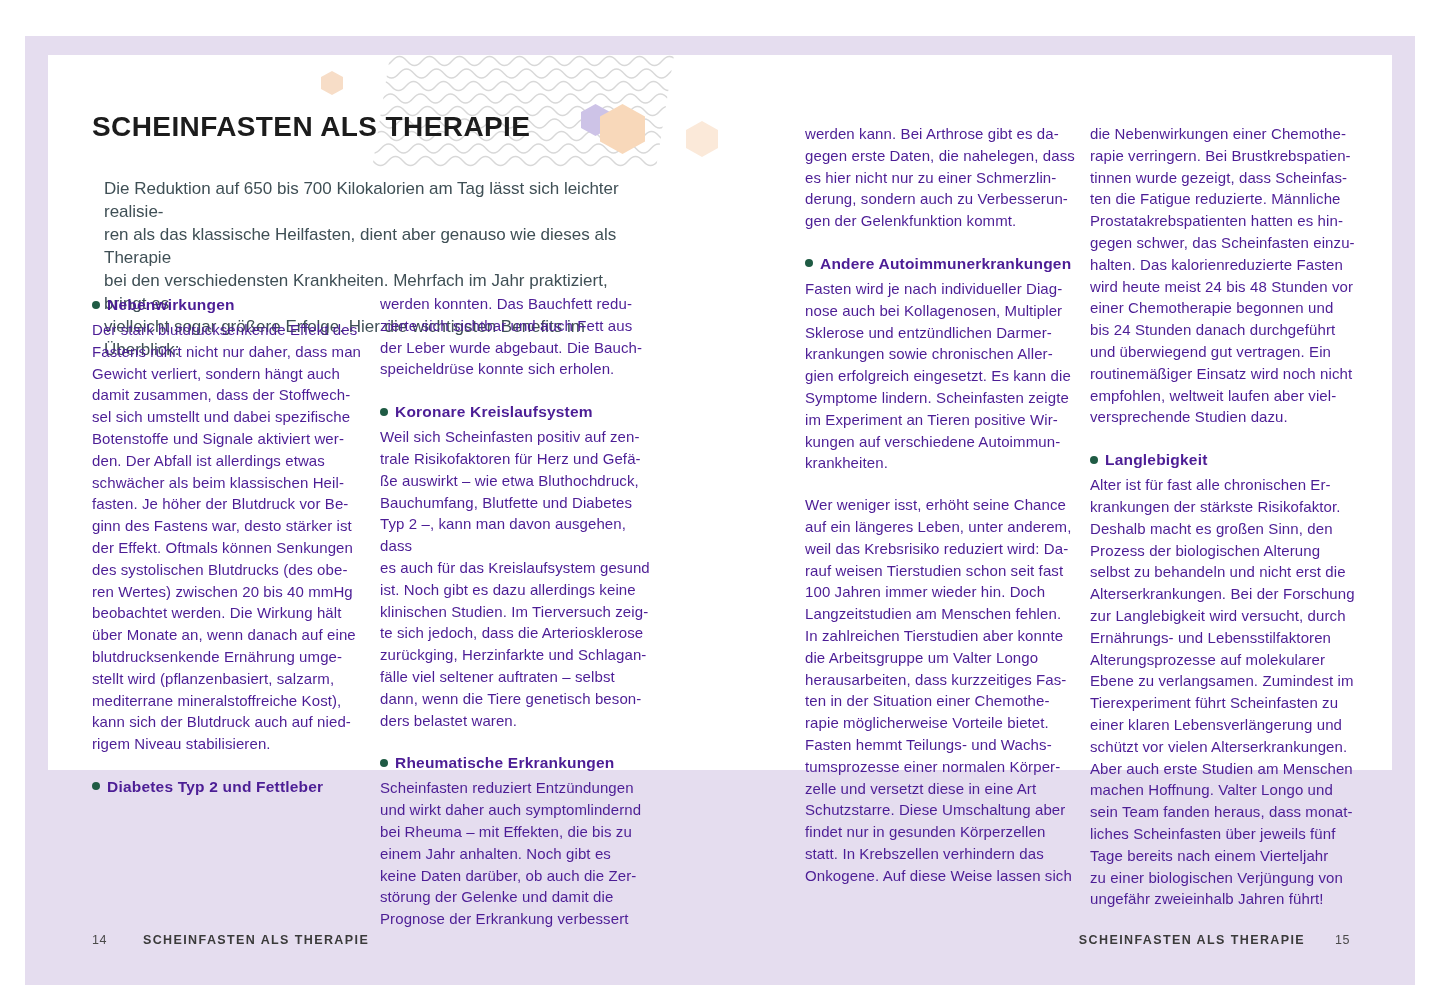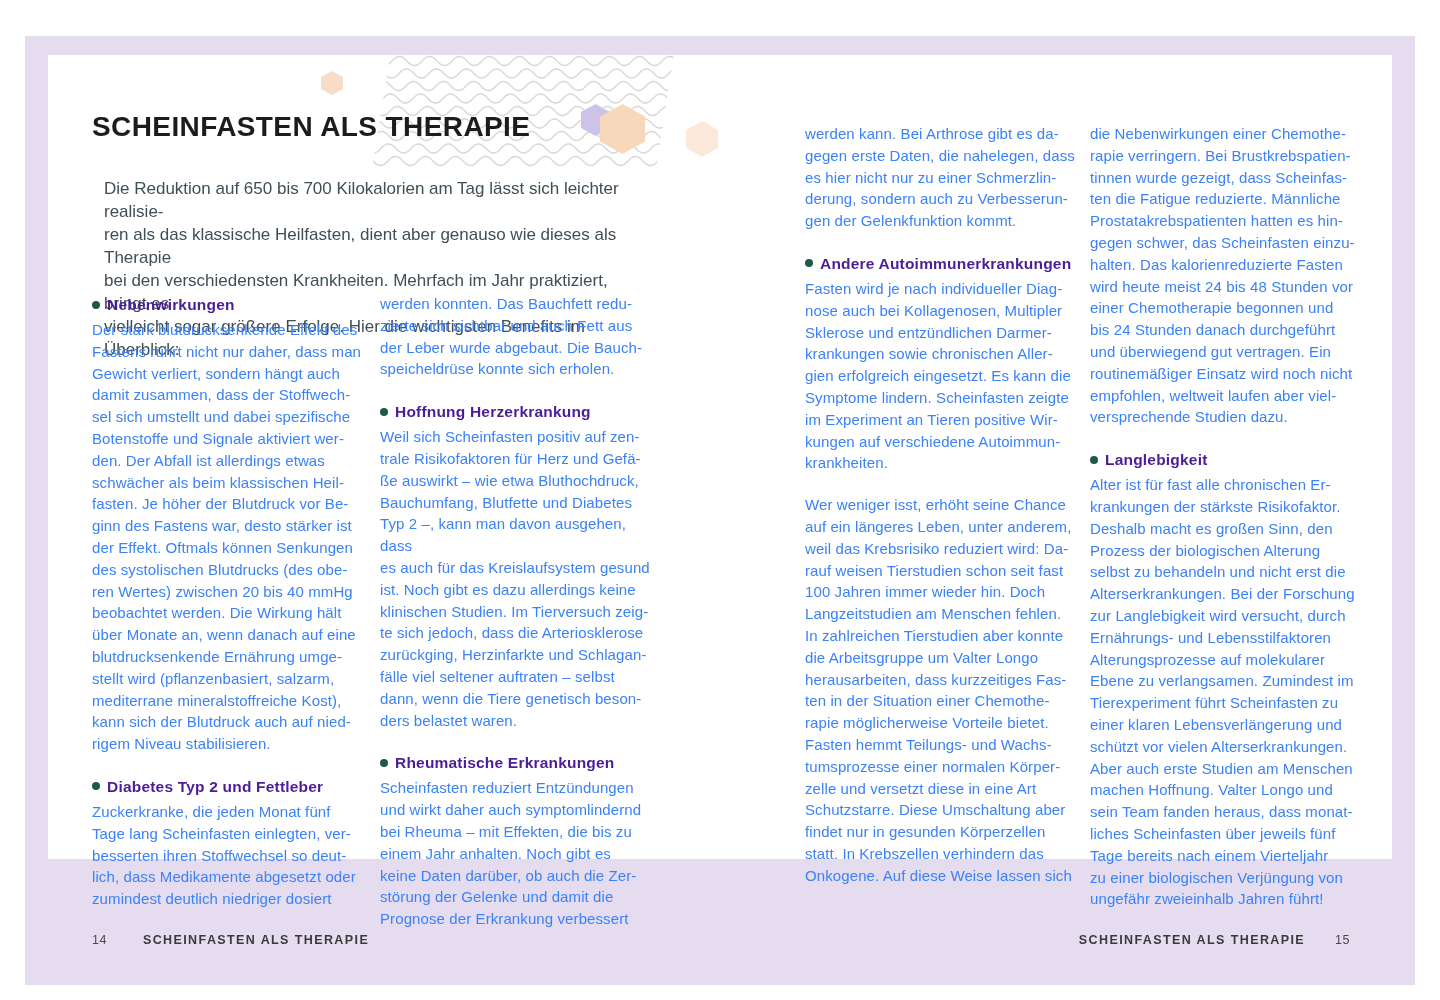--- a/index.html
+++ b/index.html
@@ -2,21 +2,21 @@
 <html><head>
 <meta charset="utf-8">
 <style>
   html,body{margin:0;padding:0;}
   body{
     width:1440px;height:1000px;position:relative;overflow:hidden;
     background:#ffffff;
     font-family:"Liberation Sans", sans-serif;
   }
   .frame{position:absolute;left:25px;top:36px;width:1390px;height:949px;background:#e5ddef;}
-  .spread{position:absolute;left:48px;top:55px;width:1344px;height:804px;background:#ffffff;}
+  .spread{position:absolute;left:48px;top:55px;width:1344px;height:715px;background:#ffffff;}
 
   
   .waves{
     position:absolute;left:324px;top:0;width:302px;height:114px;
     clip-path:polygon(6% 0,100% 0,94% 100%,0 100%);
     pointer-events:none;
   }
   .waves svg{display:block;}
 
   .hex{position:absolute;clip-path:polygon(50% 0%,100% 25%,100% 75%,50% 100%,0% 75%,0% 25%);}
@@ -40,21 +40,21 @@
   .col-3{left:757px;top:68px;}
   .col-4{left:1042px;top:68px;}
 
   section{margin:0 0 20px 0;}
   h3{
     display:flex;align-items:center;gap:7px;margin:0 0 3px 0;
     font-size:15.5px;font-weight:700;color:#4c1d95;letter-spacing:.2px;line-height:23px;
   }
   .dot{width:8px;height:8px;border-radius:50%;background:#1f5b44;flex:0 0 auto;}
   p.body{
-    margin:0;font-size:15px;line-height:21.8px;color:#3b82f6;
+    margin:0;font-size:15px;line-height:21.8px;color:#4c1d95;
     white-space:pre-line;letter-spacing:.1px;
   }
 
   .footer{
     position:absolute;top:878px;display:flex;align-items:baseline;
     font-size:12.5px;letter-spacing:1.4px;color:#3a3a3a;
   }
   .footer-left{left:44px;gap:36px;}
   .footer-right{right:42px;gap:30px;}
   .footer .label{font-weight:700;}
@@ -120,38 +120,33 @@
 stellt wird (pflanzenbasiert, salzarm,
 mediterrane mineralstoffreiche Kost),
 kann sich der Blutdruck auch auf nied-
 rigem Niveau stabilisieren.</p>
       </section>
       <section>
         <h3>
           <span class="dot"></span>
           <span>Diabetes Typ 2 und Fettleber</span>
         </h3>
-        <p class="body">Zuckerkranke, die jeden Monat fünf
-Tage lang Scheinfasten einlegten, ver-
-besserten ihren Stoffwechsel so deut-
-lich, dass Medikamente abgesetzt oder
-zumindest deutlich niedriger dosiert</p>
       </section>
     </div>
   <div class="col col-2">
       <section>
         <p class="body">werden konnten. Das Bauchfett redu-
 zierte sich sichtbar und auch Fett aus
 der Leber wurde abgebaut. Die Bauch-
 speicheldrüse konnte sich erholen.</p>
       </section>
       <section>
         <h3>
           <span class="dot"></span>
-          <span>Hoffnung Herzerkrankung</span>
+          <span>Koronare Kreislaufsystem</span>
         </h3>
         <p class="body">Weil sich Scheinfasten positiv auf zen-
 trale Risikofaktoren für Herz und Gefä-
 ße auswirkt – wie etwa Bluthochdruck,
 Bauchumfang, Blutfette und Diabetes
 Typ 2 –, kann man davon ausgehen, dass
 es auch für das Kreislaufsystem gesund
 ist. Noch gibt es dazu allerdings keine
 klinischen Studien. Im Tierversuch zeig-
 te sich jedoch, dass die Arteriosklerose

